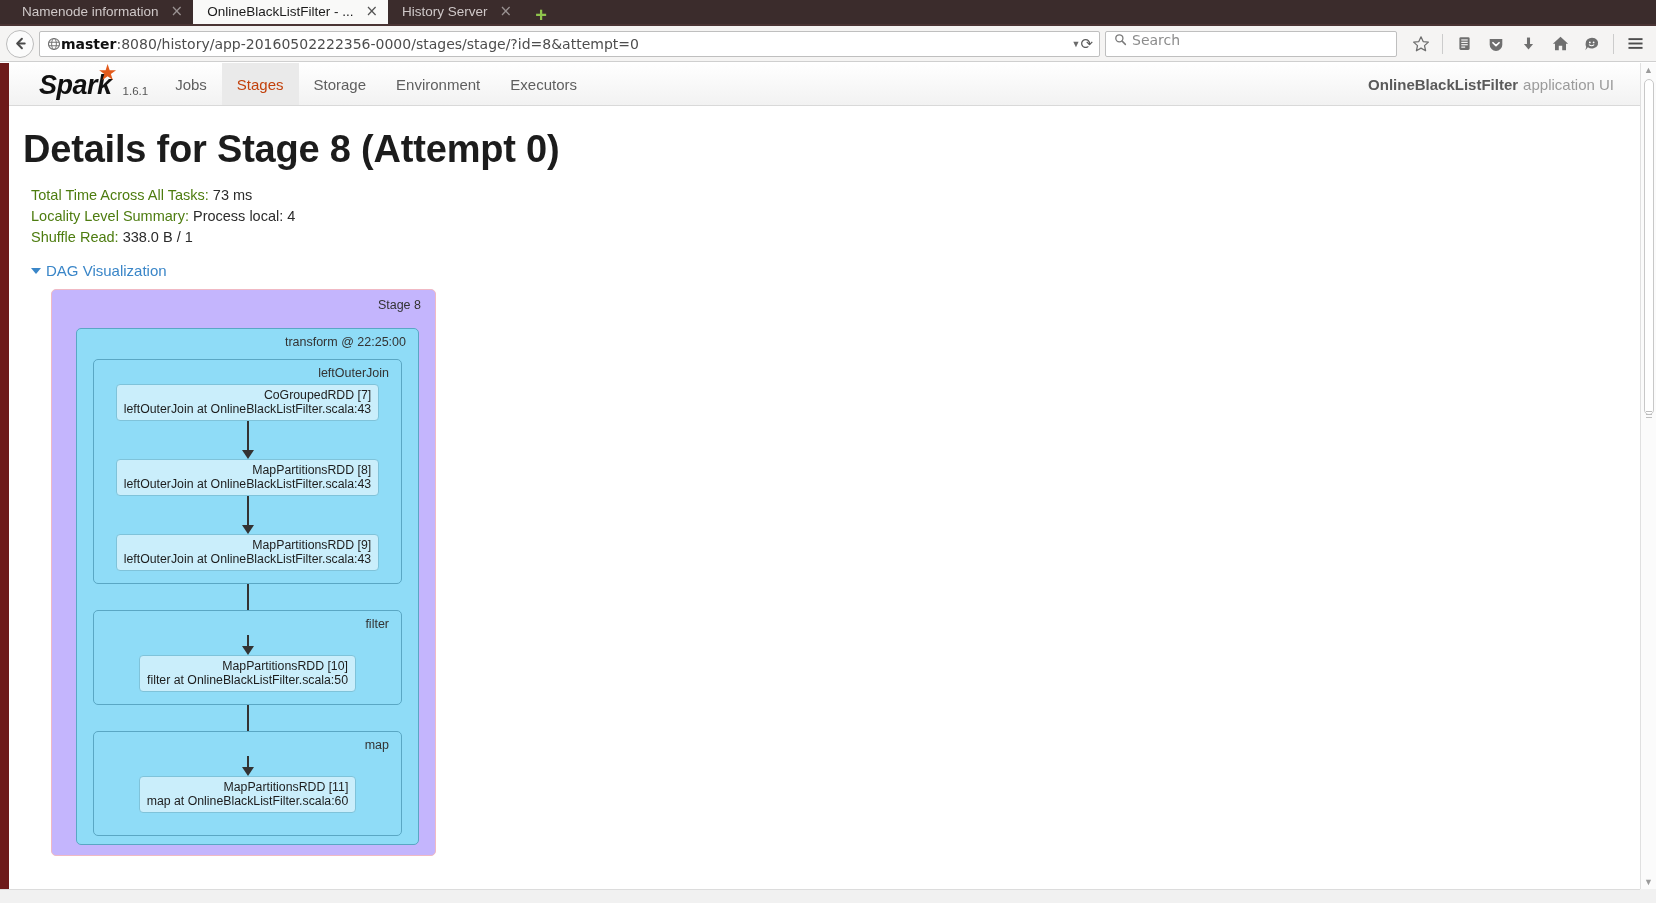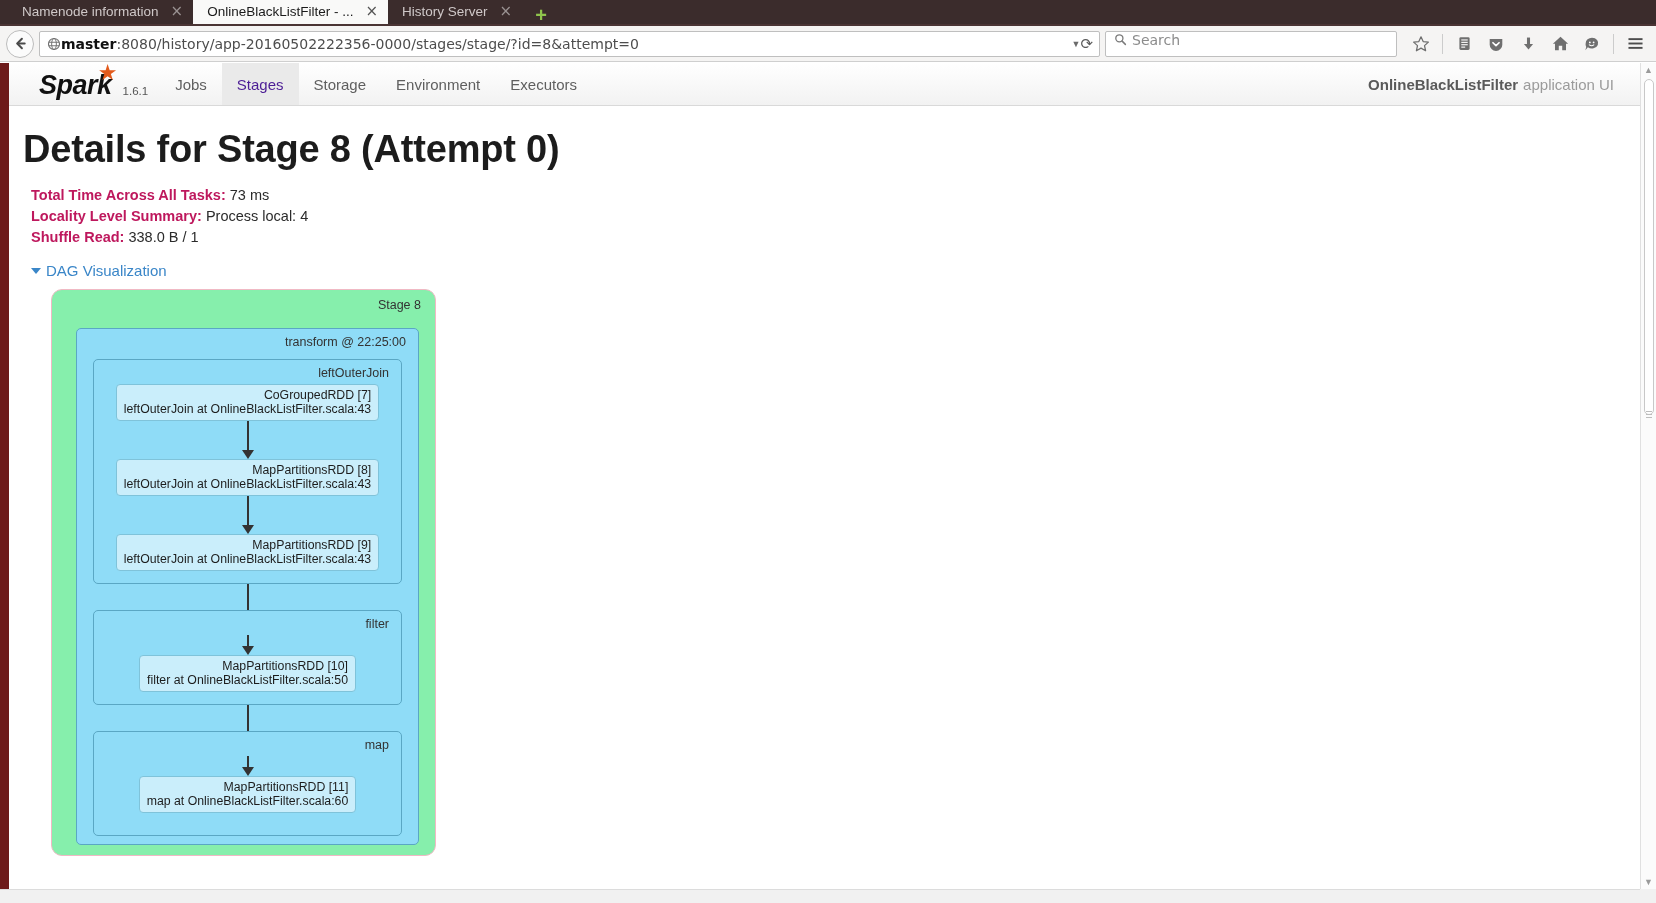--- a/index.html
+++ b/index.html
@@ -149,57 +149,57 @@
   }
   .spark-ver { font-size: 11.5px; color: #555; padding-bottom: 8px; margin-left: 6px;}
 
   .nav-items { display: flex; align-items: stretch; }
   .nav-item {
     display: flex; align-items: center;
     padding: 0 15px;
     font-size: 15px; color: #5f5f5f;
     text-decoration: none;
   }
-  .nav-item.active { background: #eaeaea; color: #4c1d95; }
+  .nav-item.active { background: #eaeaea; color: #c2410c; }
 
   .app-title {
     margin-left: auto; display: flex; align-items: center;
     padding-right: 26px; font-size: 15px; color: #9b9b9b;
     white-space: nowrap;
   }
   .app-title b { color: #5a5a5a; font-weight: bold; margin-right: 5px; }
 
   .content { padding: 16px 0 0 14px; }
   h1.page-title {
     font-size: 38px; font-weight: bold; color: #1c1c1c;
     margin: 6px 0 14px 0; letter-spacing: -0.2px;
   }
   .meta-line {
     font-size: 14.5px; color: #2b2b2b; margin: 0 0 1px 8px; line-height: 20px;
   }
-  .meta-line b { font-weight: bold; color: #be185d; text-align: center; }
+  .meta-line b { font-weight: normal; color: #4d7c0f; text-align: center; }
 
   .dag-toggle {
     margin: 14px 0 10px 8px; display: inline-flex; align-items: center; gap: 5px;
     color: #3a86c8; font-size: 15px; cursor: pointer;
   }
   .caret-down {
     width: 0; height: 0;
     border-left: 5px solid transparent; border-right: 5px solid transparent;
     border-top: 6px solid #3a86c8;
     display:inline-block;
   }
 
   
   .dag-box {
     margin-left: 28px;
     width: 385px;
     border: 1px solid #f0b9c4;
-    border-radius: 11px;
-    background: #86efac;
+    border-radius: 5px;
+    background: #c4b5fd;
     padding: 6px 8px 10px 16px;
     position: relative;
   }
   .cluster-label {
     text-align: right; font-size: 12.5px; color: #333;
     font-family: "Liberation Sans", sans-serif;
     padding: 2px 6px 4px 0;
   }
   .cluster {
     border-radius: 5px;

